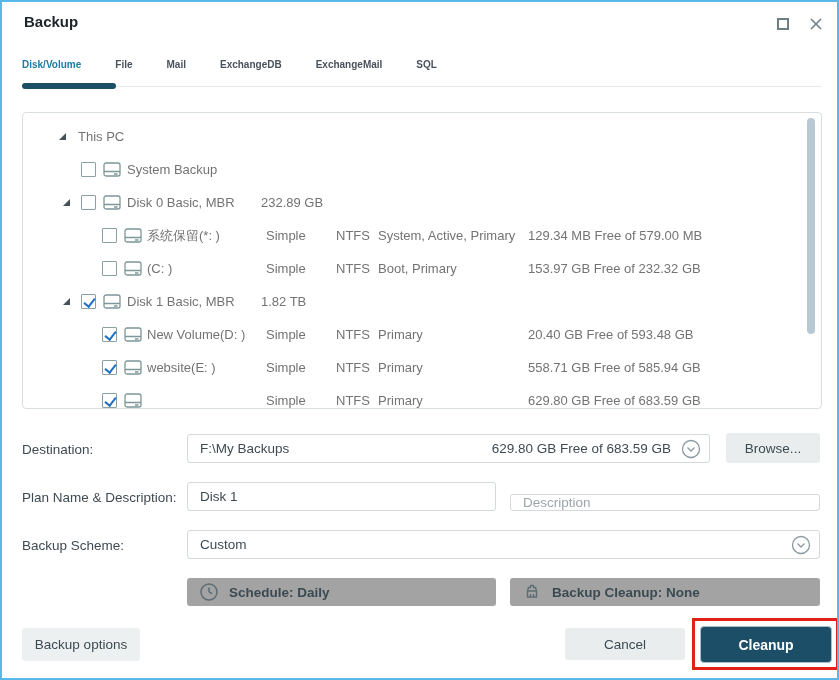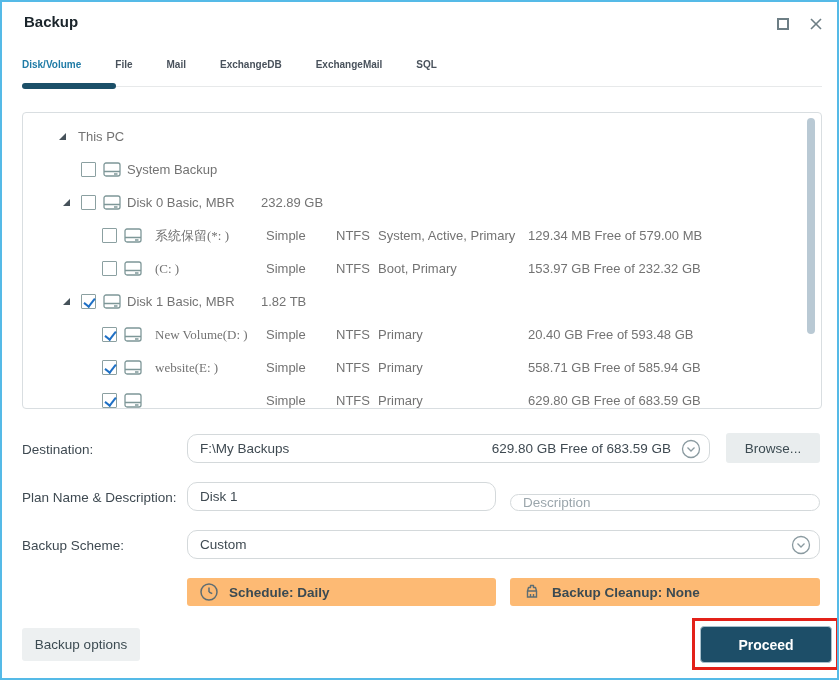--- a/index.html
+++ b/index.html
@@ -39,21 +39,21 @@
   .expander { position: absolute; top: 13px; width: 0; height: 0;
     border-left: 7px solid transparent; border-bottom: 7px solid #46525a; }
   .lvl0 .expander { left: 36px; }
   .lvl0 .label { left: 55px; }
   .lvl1 .expander { left: 40px; }
   .lvl1 .checkbox { left: 58px; }
   .lvl1 .disk-icon { left: 80px; }
   .lvl1 .label { left: 104px; }
   .lvl2 .checkbox { left: 79px; }
   .lvl2 .disk-icon { left: 101px; }
-  .lvl2 .label { left: 132px; font-family: Liberation Serif, serif; }
+  .lvl2 .label { left: 124px; }
   .col-size { left: 238px; }
   .col-type { left: 243px; }
   .col-fs { left: 313px; }
   .col-attrs { left: 355px; }
   .col-free { left: 505px; }
   .checkbox {
     position: absolute; top: 9px; width: 15px; height: 15px;
     border: 1px solid #8ba0a1; background: #fff; border-radius: 1px; cursor: pointer;
   }
   .checkbox.checked::after {
@@ -61,39 +61,39 @@
     border-right: 2px solid #1f70c5; border-bottom: 2px solid #1f70c5; transform: rotate(38deg);
   }
   .disk-icon { position: absolute; top: 9px; }
   .scrollbar-thumb {
     position: absolute; right: 6px; top: 5px; width: 8px; height: 216px;
     background: #b9c9d4; border-radius: 4px; cursor: pointer;
   }
   
   .form-label { position: absolute; left: 20px; font-size: 13.5px; color: #3f4a52; }
   .field {
-    position: absolute; border: 1px solid #d4d9db; border-radius: 10px; background: #fff;
+    position: absolute; border: 1px solid #d4d9db; border-radius: 3px; background: #fff;
     font-size: 13.5px; color: #3f4a52;
   }
   .dest-field { left: 185px; top: 432px; width: 523px; height: 29px; display: flex; align-items: center; padding: 0 8px 0 12px; cursor: pointer; }
   .dest-path { flex: 1; }
   .dest-free { margin-right: 10px; }
   input.text-field { outline: none; padding: 0 12px; }
   input.text-field::placeholder { color: #9ba6ac; }
   .plan-field { left: 185px; top: 480px; width: 309px; height: 29px; }
   .desc-field { left: 508px; top: 492px; width: 310px; height: 17px; }
   .scheme-field { left: 185px; top: 528px; width: 633px; height: 29px; display: flex; align-items: center; padding: 0 8px 0 12px; cursor: pointer; gap: 22px; }
   .scheme-value { flex: 1; }
   .gray-btn {
     position: absolute; background: #e9edee; border: none; border-radius: 3px;
     font-family: inherit; font-size: 13.5px; color: #3c4b52; cursor: pointer;
   }
   .browse-btn { left: 724px; top: 431px; width: 94px; height: 30px; }
   .pill-btn {
-    position: absolute; top: 576px; height: 28px; background: #fdba74; border: none; border-radius: 3px;
+    position: absolute; top: 576px; height: 28px; background: #a3a3a3; border: none; border-radius: 3px;
     display: flex; align-items: center; gap: 10px; padding: 0 12px;
     font-family: inherit; font-size: 13.5px; font-weight: bold; color: #3b4a52; cursor: pointer;
   }
   .schedule-btn { left: 185px; width: 309px; }
   .cleanup-btn { left: 508px; width: 310px; }
   
   .options-btn { left: 20px; top: 626px; width: 118px; height: 33px; background:#edf0f1; }
   .cancel-btn { left: 563px; top: 626px; width: 120px; height: 32px; }
   .proceed-btn {
     position: absolute; left: 698px; top: 624px; width: 132px; height: 37px;
@@ -300,16 +300,17 @@
     <svg width="20" height="20" viewBox="0 0 20 20">
       <path d="M8.5 5.5 L8.5 3.5 L11.5 3.5 L11.5 5.5 L13.5 5.5 L14.5 9 L5.5 9 L6.5 5.5 Z" fill="none" stroke="#5d6d73" stroke-width="1.4" stroke-linejoin="round"></path>
       <path d="M5.5 9 L5.5 15 L14.5 15 L14.5 9" fill="none" stroke="#5d6d73" stroke-width="1.4"></path>
       <line x1="8.5" y1="12" x2="8.5" y2="15" stroke="#5d6d73" stroke-width="1.4"></line>
       <line x1="11.5" y1="12" x2="11.5" y2="15" stroke="#5d6d73" stroke-width="1.4"></line>
     </svg>
     <span>Backup Cleanup: None</span>
   </button>
 
   <button class="gray-btn options-btn">Backup options</button>
-  <button class="proceed-btn">Proceed</button>
+  <button class="gray-btn cancel-btn">Cancel</button>
+  <button class="proceed-btn">Cleanup</button>
   <div class="annotation-rect"></div>
 
 </div>
 
 </body></html>

